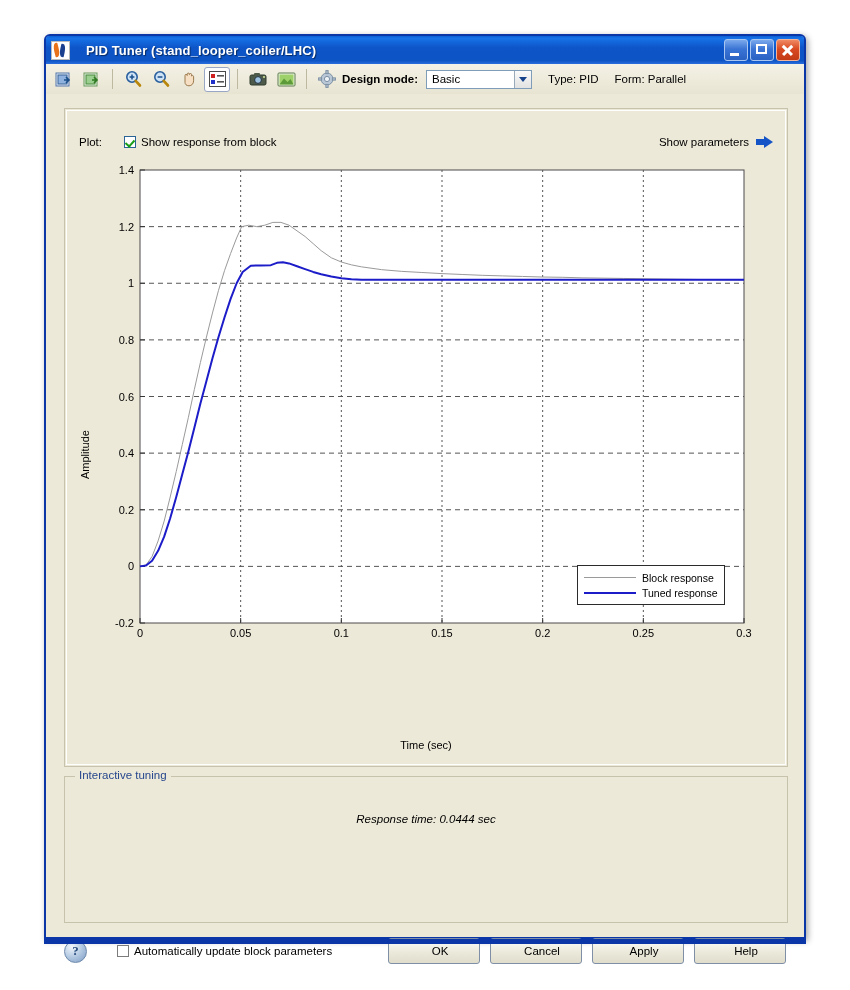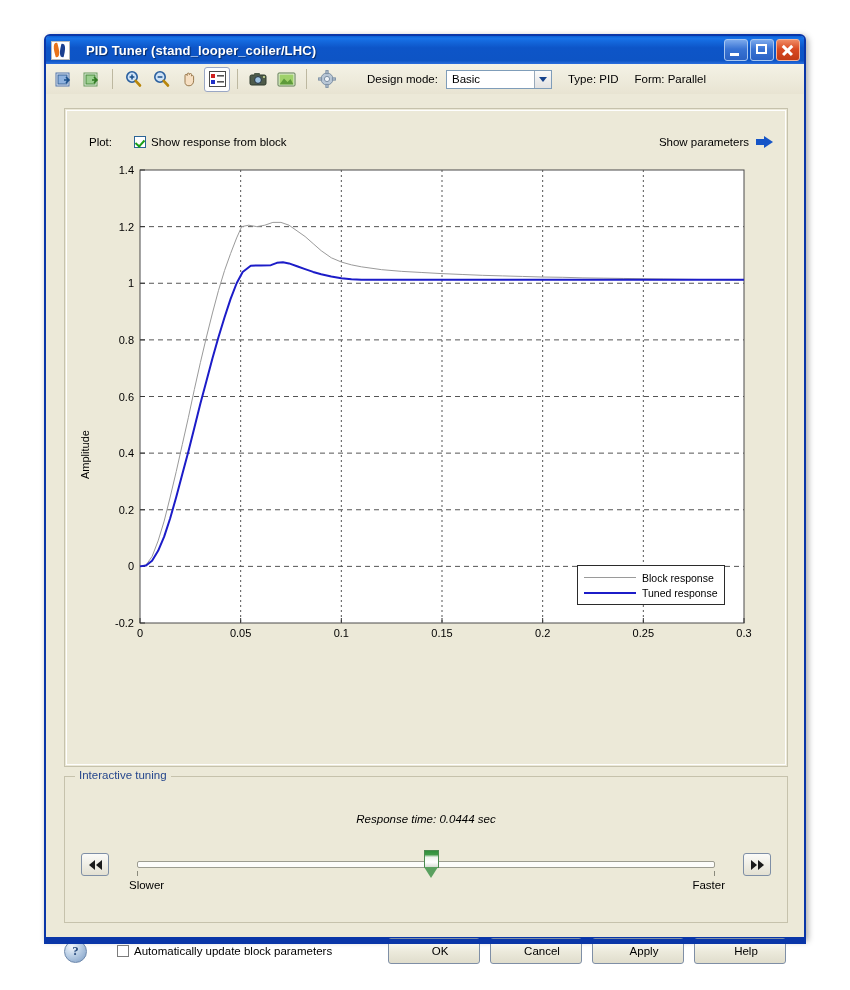--- a/index.html
+++ b/index.html
@@ -30,36 +30,36 @@
   .wb .x1,.wb .x2{position:absolute;left:4px;top:9px;width:13px;height:2.6px;background:#fff;}
   .wb .x1{transform:rotate(45deg);} .wb .x2{transform:rotate(-45deg);}
 
   
   .toolbar{height:30px;background:linear-gradient(to bottom,#f4f2e6,#e8e4d2);
     border-bottom:1px solid #b9b49a;display:flex;align-items:center;padding-left:5px;gap:2px;}
   .tbtn{width:24px;height:23px;display:flex;align-items:center;justify-content:center;
     border:1px solid transparent;border-radius:2px;position:relative;}
   .tbtn.active{border:1px solid #9aa7c4;background:#fdfdfd;border-radius:3px;}
   .sep{width:1px;height:20px;background:#bdb8a0;margin:0 5px;}
-  .tb-label{font-size:11.5px;color:#000;margin-left:25px;}
+  .tb-label{font-size:11.5px;color:#000;margin-left:0;font-weight:bold;}
   .combo{height:19px;border:1px solid #7f9db9;background:#fff;display:flex;align-items:center;
     font-size:11.5px;padding-left:5px;color:#000;box-sizing:border-box;}
   .combo .arrow{width:16px;height:17px;margin-left:auto;display:flex;align-items:center;justify-content:center;
     background:linear-gradient(to bottom,#fafafa,#e2e2e2);border-left:1px solid #9ab;}
   .combo .arrow i{border-left:4px solid transparent;border-right:4px solid transparent;
     border-top:5px solid #15428b;display:block;}
   .tb-meta{font-size:11.5px;color:#000;margin-left:14px;}
 
   
   .client{position:absolute;left:0;top:58px;right:0;bottom:0;background:#ece9d8;}
   .panel{position:absolute;left:18px;top:14px;width:722px;height:657px;
     background:#ece9d8;border:1px solid #c6c2ac;}
   .panel-inner{position:absolute;left:1px;top:1px;right:1px;bottom:1px;border:1px solid #fefefe;}
 
-  .plotrow{position:absolute;left:24px;top:22px;right:14px;height:22px;display:flex;align-items:center;text-align:right;}
+  .plotrow{position:absolute;left:14px;top:22px;right:14px;height:22px;display:flex;align-items:center;text-align:right;}
   .plotrow .lbl{font-size:11.5px;color:#000;}
   .cbwrap{display:flex;align-items:center;margin-left:22px;}
   .cb{width:12px;height:12px;border:1px solid #2a6496;background:#fff;position:relative;box-sizing:border-box;}
   .cb.checked:after{content:"";position:absolute;left:2px;top:1px;width:4px;height:7px;
     border:solid #1a9e1a;border-width:0 2px 2px 0;transform:rotate(42deg);}
   .cbtext{font-size:11.5px;margin-left:5px;color:#000;}
   .showparams{margin-left:auto;display:flex;align-items:center;font-size:11.5px;color:#000;}
   .arrow-right{margin-left:7px;position:relative;width:17px;height:12px;}
   .arrow-right .shaft{position:absolute;left:0;top:3px;width:9px;height:6px;background:#1554c7;}
   .arrow-right .head{position:absolute;left:8px;top:0;width:0;height:0;
@@ -239,20 +239,21 @@
           <span>Show parameters</span>
           <span class="arrow-right">
               <i class="shaft"></i>
               <i class="head"></i>
             </span>
         </span>
       </div>
 
       <div class="chartbox">
         <span class="axis-ylabel">Amplitude</span>
+        <div class="axis-xlabel">Time (sec)</div>
         <div id="yticks">
             <span class="ytick" style="top: 462px; right: 637px;">-0.2</span>
             <span class="ytick" style="top: 405.375px; right: 637px;">0</span>
             <span class="ytick" style="top: 348.75px; right: 637px;">0.2</span>
             <span class="ytick" style="top: 292.125px; right: 637px;">0.4</span>
             <span class="ytick" style="top: 235.5px; right: 637px;">0.6</span>
             <span class="ytick" style="top: 178.875px; right: 637px;">0.8</span>
             <span class="ytick" style="top: 122.25px; right: 637px;">1</span>
             <span class="ytick" style="top: 65.625px; right: 637px;">1.2</span>
             <span class="ytick" style="top: 9px; right: 637px;">1.4</span>
@@ -308,39 +309,20 @@
               <span class="legline" style="border-top-color: rgb(28, 28, 200); border-top-width: 2px;"></span>
               <span class="legtext">Tuned response</span>
             </div>
           </div>
       </div>
     </div>
 
     <div class="group">
       <span class="group-title">Interactive tuning</span>
       <div class="resp-time">Response time: 0.0444 sec</div>
-      <div class="sliderrow">
-        <span class="navbtn left" style="left:0;">
-            <i class="tri"></i>
-            <i class="tri"></i>
-          </span>
-        <span class="navbtn right" style="right:0;">
-            <i class="tri"></i>
-            <i class="tri"></i>
-          </span>
-        <div class="track" id="track"></div>
-        <span class="tickmark" style="left:56px;"></span>
-        <span class="tickmark" style="right:56px;"></span>
-        <span class="thumb" id="thumb" style="left: 343.28px;">
-          <span class="body"></span>
-          <span class="tip"></span>
-        </span>
-        <span class="endlabel" style="left:48px;">Slower</span>
-        <span class="endlabel" style="right:46px;">Faster</span>
-      </div>
     </div>
 
     <div class="footer">
       <span class="helpicon">?</span>
       <span class="autocb">
         <span class="cb"></span>
         <span class="cbtext">Automatically update block parameters</span>
       </span>
       <span class="btns" id="footer-buttons">
           <span class="btn">OK</span>

